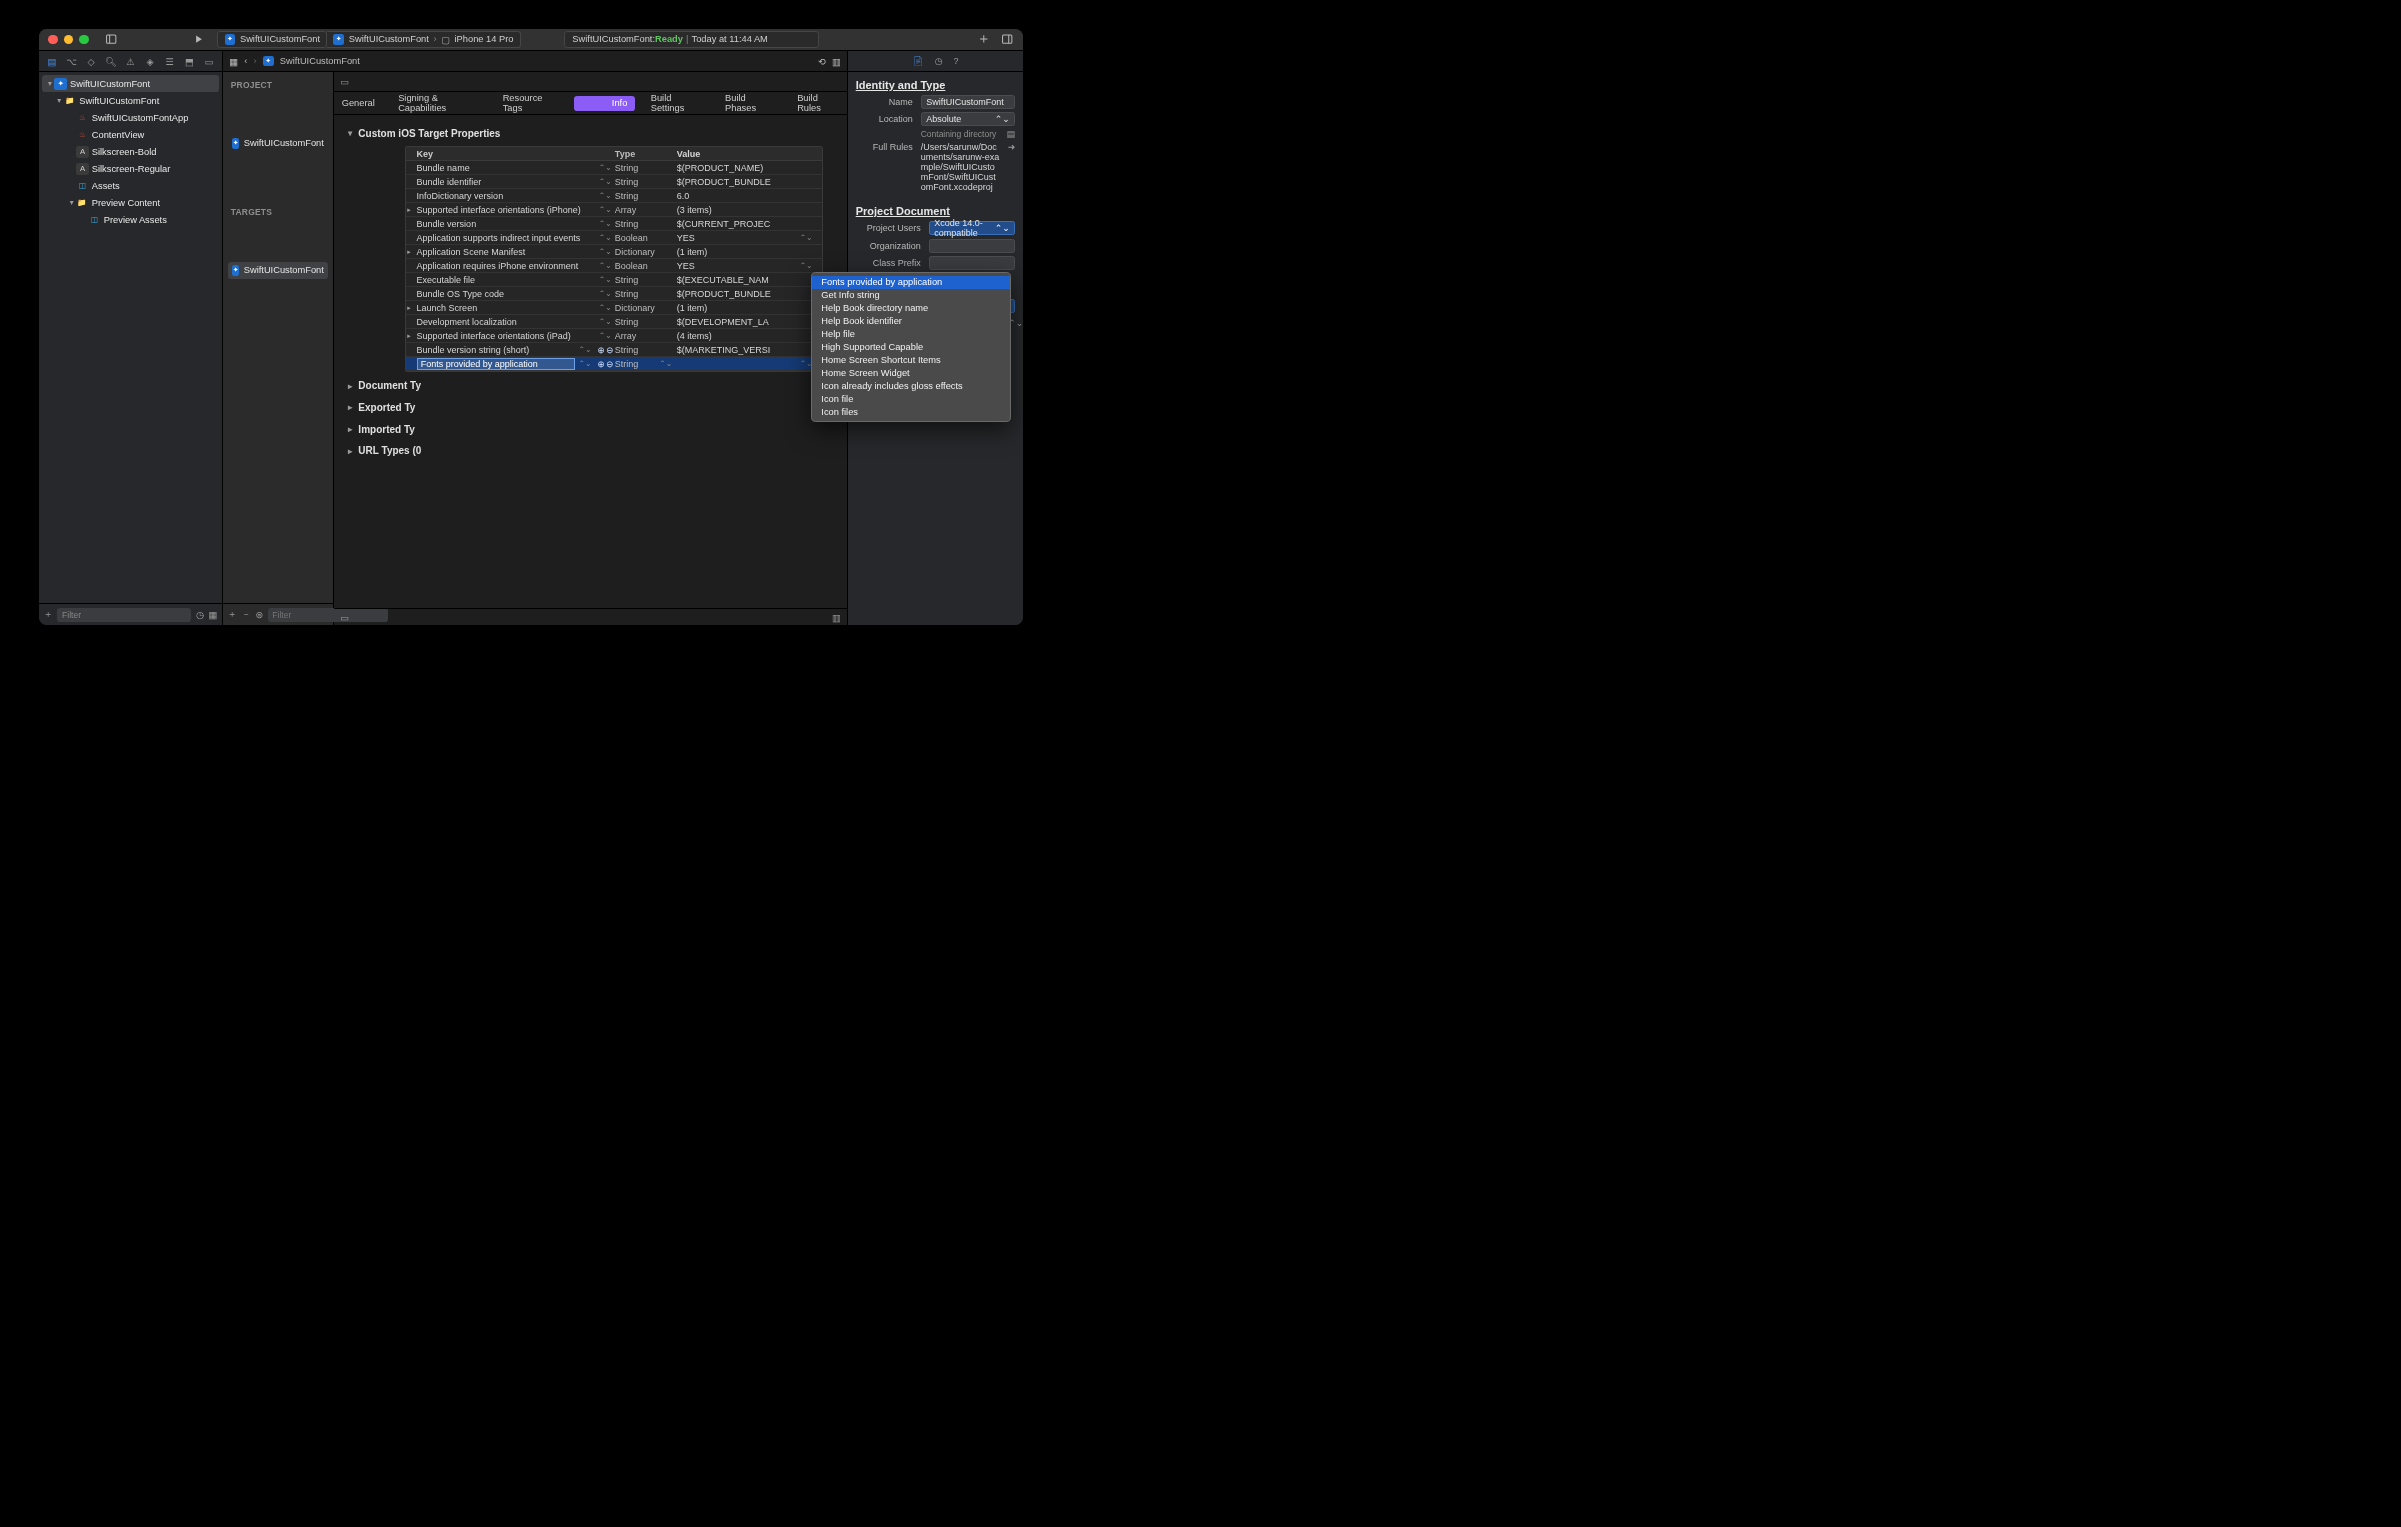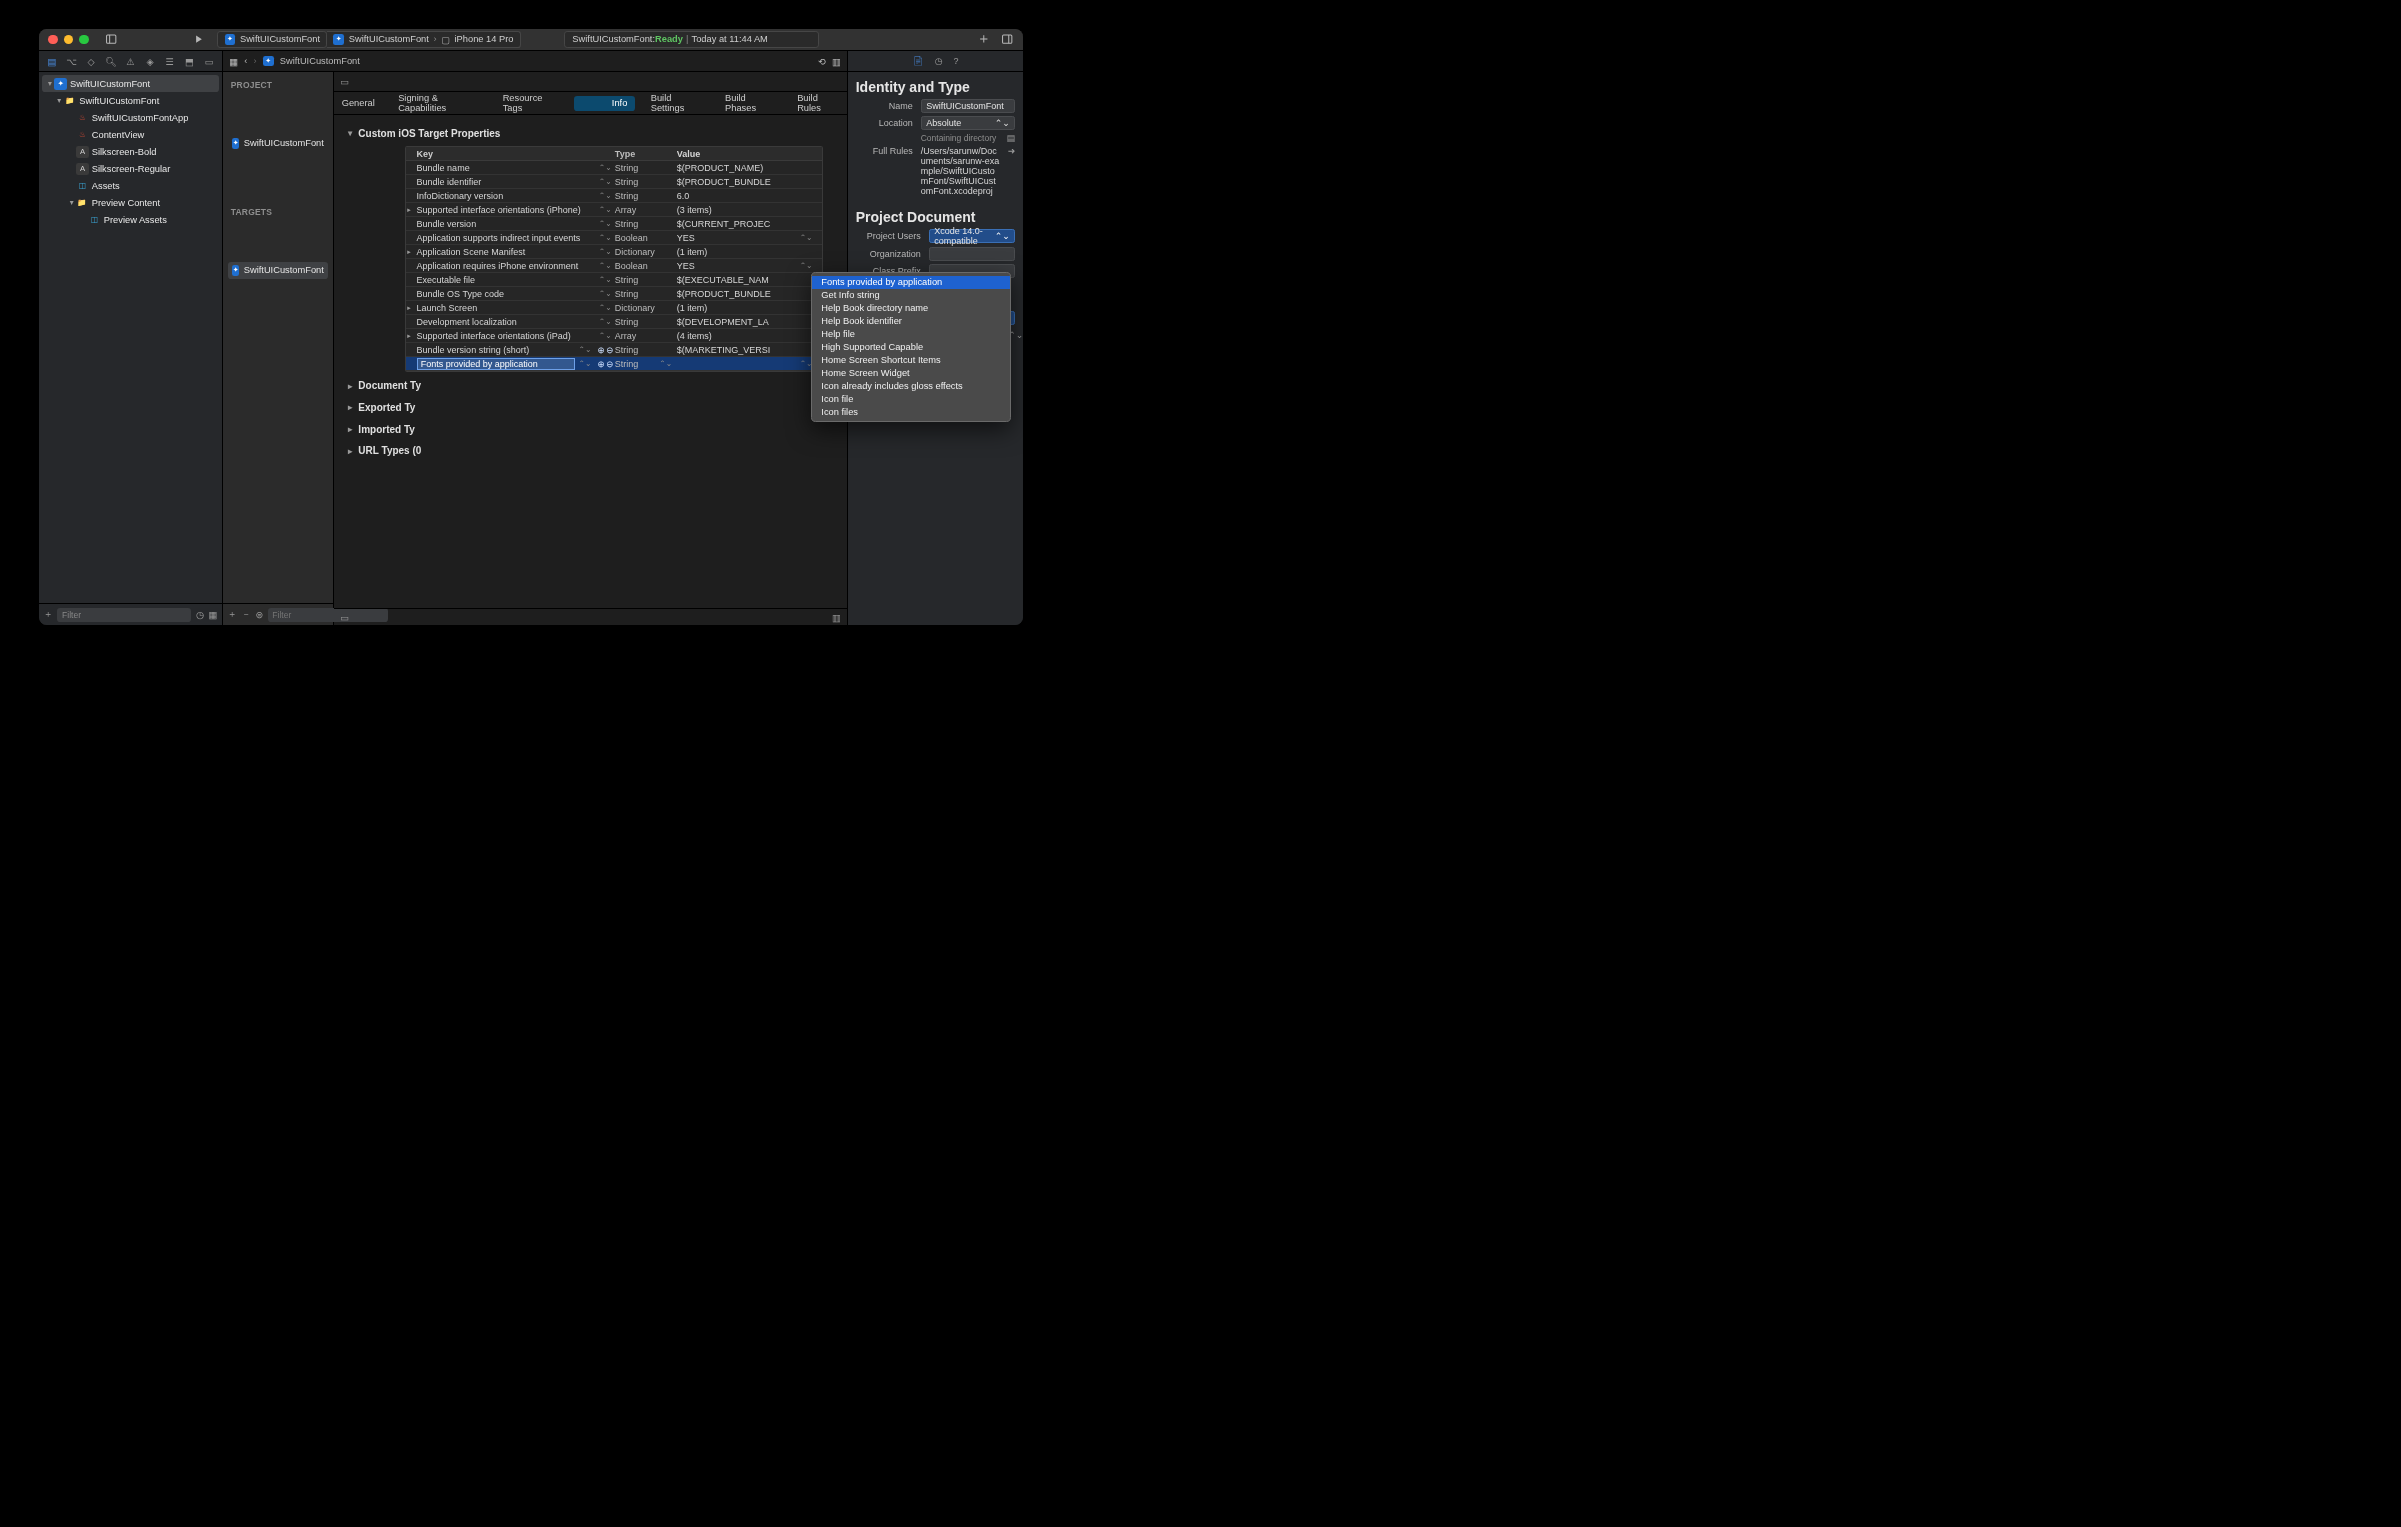--- a/index.html
+++ b/index.html
@@ -54,21 +54,21 @@
 .targets-col .sect-label { color: #8e8e8e; font-weight: 600; font-size: 8.5px; padding: 7.7px 7.7px 4.6px; letter-spacing: 0.2px; }
 .target-item { display: flex; align-items: center; gap: 4.6px; height: 17px; margin: 0 4.6px; padding: 0 4.6px; border-radius: 3.1px; color: #e4e4e4; }
 .target-item.sel { background: #3f4144; }
 .targets-filter { margin-top: auto; height: 21.7px; border-top: 0.8px solid #000; display: flex; align-items: center; gap: 4.6px; padding: 0 4.6px; }
 .targets-filter input { flex: 1; background: #3a3c3f; border: none; border-radius: 3.1px; height: 14px; color: #ddd; padding: 0 4.6px; font-size: 8.5px; }
 .targets-filter .pm { color: #9a9a9a; }
 .settings-col { flex: 1; display: flex; flex-direction: column; min-width: 0; position: relative; }
 .doc-outline-btn { height: 20px; display: flex; align-items: center; padding-left: 6.2px; border-bottom: 0.8px solid #000; color: #9a9a9a; }
 .tabs { height: 23px; display: flex; align-items: center; justify-content: center; gap: 8px; border-bottom: 0.8px solid #000; font-size: 9.3px; }
 .tabs .tab { color: #cfcfcf; padding: 2.3px 7.7px; border-radius: 3.1px; }
-.tabs .tab.active { background: #0c4a6e; color: #fff; padding-left: 38px; }
+.tabs .tab.active { background: #8b5cf6; color: #fff; padding-left: 38px; }
 .plist { flex: 1; overflow: auto; padding: 7.7px 10.8px 15.5px 10.8px; }
 .group-hdr { display: flex; align-items: center; gap: 6.2px; color: #e0e0e0; font-weight: 600; font-size: 10px; padding: 4.6px 0 7.7px 3.1px; }
 .group-hdr .chev { color: #9a9a9a; font-size: 8.5px; }
 .plist-table { margin-left: 60px; width: 418px; border: 0.8px solid #3a3a3a; border-radius: 1.5px; background: #252525; }
 .plist-head, .plist-row { display: flex; align-items: center; height: 14px; font-size: 9px; }
 .plist-head { background: #2c2c2c; color: #cfcfcf; font-weight: 600; border-bottom: 0.8px solid #3a3a3a; }
 .plist-row { border-bottom: 0.8px solid #333; color: #d6d6d6; position: relative; }
 .plist-row:nth-child(even) { background: #262626; }
 .col-key { width: 209px; padding-left: 10.8px; display: flex; align-items: center; gap: 3.1px; position: relative; }
 .col-key .rchev { position: absolute; left: 1.5px; color: #9a9a9a; font-size: 7px; }
@@ -86,21 +86,21 @@
 .sub-group { display: flex; align-items: center; gap: 6.2px; padding: 7.7px 0 3.1px 3.1px; color: #e0e0e0; font-weight: 600; font-size: 10px; }
 .sub-group .chev { color: #9a9a9a; font-size: 8.5px; }
 
 .debug-bar { height: 17px; border-top: 0.8px solid #000; display: flex; align-items: center; padding: 0 6.2px; color: #9a9a9a; }
 .debug-bar .spacer { flex:1; }
 
 .inspector { width: 176px; background: #26282b; border-left: 0.8px solid #000; display: flex; flex-direction: column; font-size: 9px; }
 .insp-toolbar { height: 21.7px; display: flex; align-items: center; justify-content: center; gap: 10.8px; border-bottom: 0.8px solid #000; color: #9a9a9a; }
 .insp-toolbar .active { color: #4a8fe7; }
 .insp-section { padding: 6.2px 7.7px 3.1px; }
-.insp-title { font-weight: 700; color: #e6e6e6; padding-bottom: 4.6px; font-size: 14px; }
+.insp-title { font-weight: 700; color: #e6e6e6; padding-bottom: 4.6px; font-size: 11px; text-decoration: underline; }
 .insp-row { display: flex; align-items: center; margin-bottom: 3.1px; gap: 8px; }
 .insp-label { width: 57px; text-align: right; color: #b8b8b8; }
 .insp-field { flex: 1; background: #3a3c3f; border: 0.8px solid #4a4c4f; border-radius: 2.3px; height: 14px; color: #e4e4e4; padding: 0 4.6px; display: flex; align-items: center; }
 .insp-select { flex: 1; background: #3a3c3f; border: 0.8px solid #4a4c4f; border-radius: 2.3px; height: 14px; color: #e4e4e4; padding: 0 4.6px; display: flex; align-items: center; justify-content: space-between; }
 .insp-select.blue { background: #224d8a; border-color: #3a6fb5; }
 .insp-static { flex: 1; color: #d6d6d6; word-break: break-all; }
 .checkbox { width: 9.3px; height: 9.3px; background: #2e6fd6; border-radius: 1.5px; display: inline-flex; align-items: center; justify-content: center; color: #fff; font-size: 7px; margin-right: 3.1px; }
 .linklike { color: #8e8e8e; font-size: 8.5px; }
 </style>
 </head>

